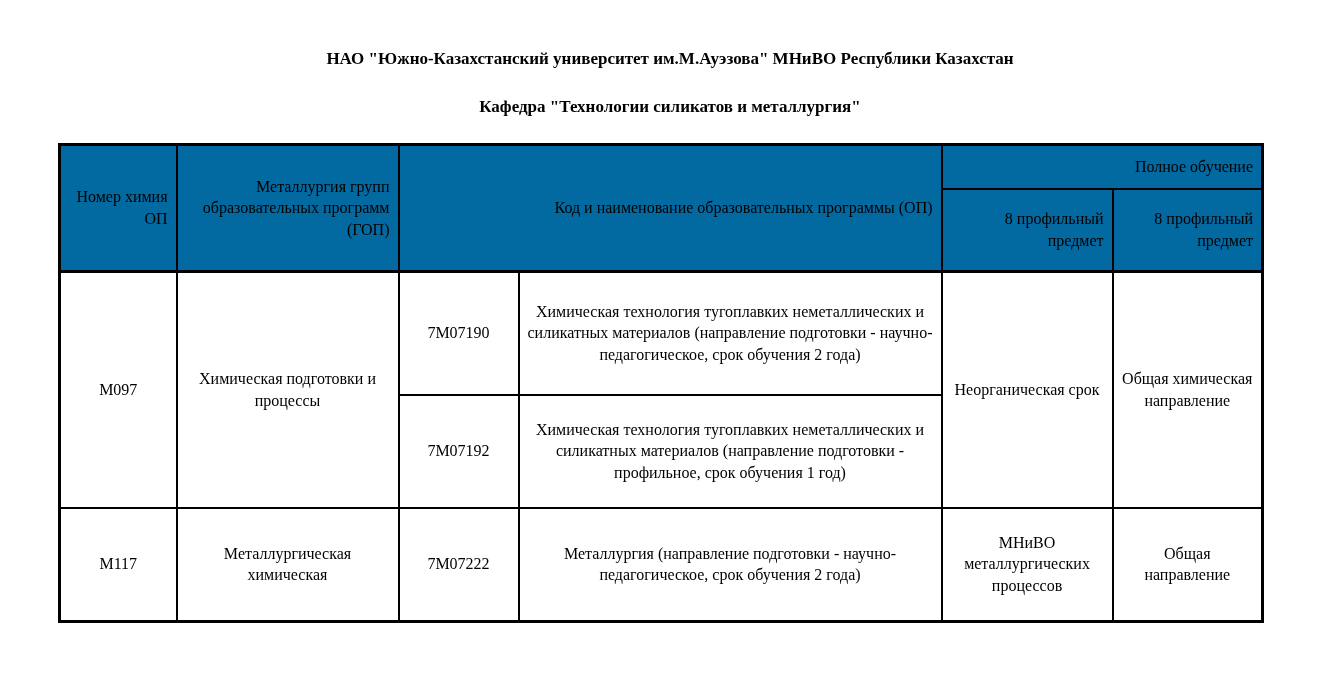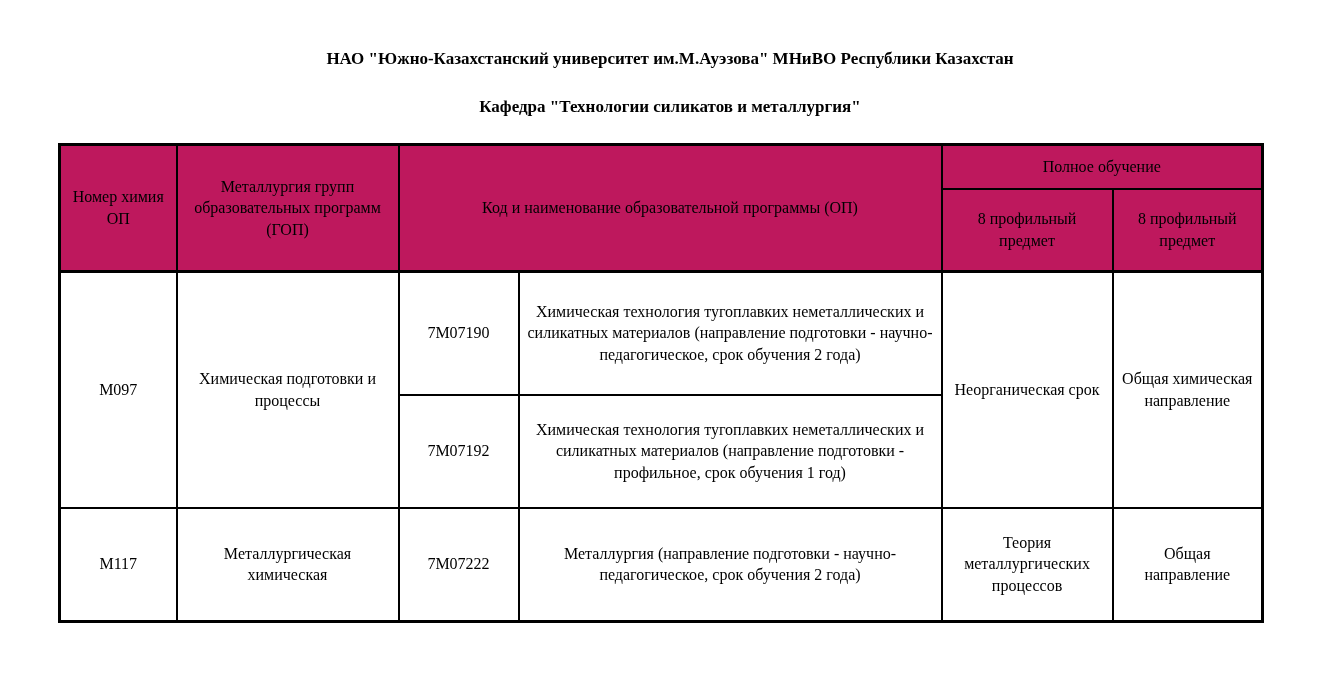--- a/index.html
+++ b/index.html
@@ -35,21 +35,22 @@
     border: 2px solid #000;
     text-align: center;
     vertical-align: middle;
     font-size: 16px;
     font-weight: normal;
     line-height: 1.35;
     padding: 3px 8px;
     overflow: hidden;
   }
   table.programs th {
-    background: #be185d;
+    background: #0369a1;
+    text-align: right;
   }
   
   table.programs th.hb { border-bottom: 3px solid #000; }
 
   tr.h-top  { height: 44px; }
   tr.h-bot  { height: 83px; }
   tr.row-a1 { height: 123px; }
   tr.row-a2 { height: 113px; }
   tr.row-b  { height: 114px; }
 
@@ -74,21 +75,21 @@
     <col class="c-code">
     <col class="c-name">
     <col class="c-s1">
     <col class="c-s2">
   </colgroup>
 
   <thead>
     <tr class="h-top">
       <th rowspan="2" class="hb">Номер химия ОП</th>
       <th rowspan="2" class="hb">Металлургия групп образовательных программ (ГОП)</th>
-      <th rowspan="2" colspan="2" class="hb">Код и наименование образовательной программы (ОП)</th>
+      <th rowspan="2" colspan="2" class="hb">Код и наименование образовательных программы (ОП)</th>
       <th colspan="2">Полное обучение</th>
     </tr>
     <tr class="h-bot">
       <th class="hb">8 профильный предмет</th>
       <th class="hb">8 профильный предмет</th>
     </tr>
   </thead>
 
   <tbody>
     <tr class="row-a1">
@@ -101,17 +102,17 @@
     </tr>
     <tr class="row-a2">
       <td>7М07192</td>
       <td>Химическая технология тугоплавких неметаллических и силикатных материалов (направление подготовки - профильное, срок обучения 1 год)</td>
     </tr>
     <tr class="row-b">
       <td>М117</td>
       <td>Металлургическая химическая</td>
       <td>7М07222</td>
       <td>Металлургия (направление подготовки - научно-педагогическое, срок обучения 2 года)</td>
-      <td>Теория металлургических процессов</td>
+      <td>МНиВО металлургических процессов</td>
       <td>Общая направление</td>
     </tr>
   </tbody>
 </table>
 
 </body></html>

